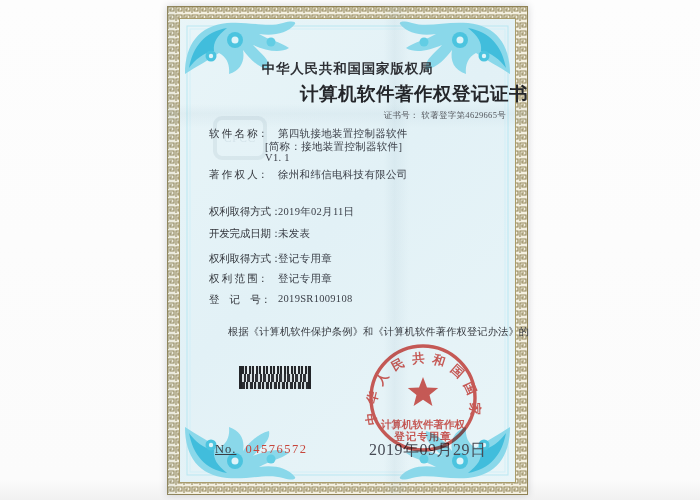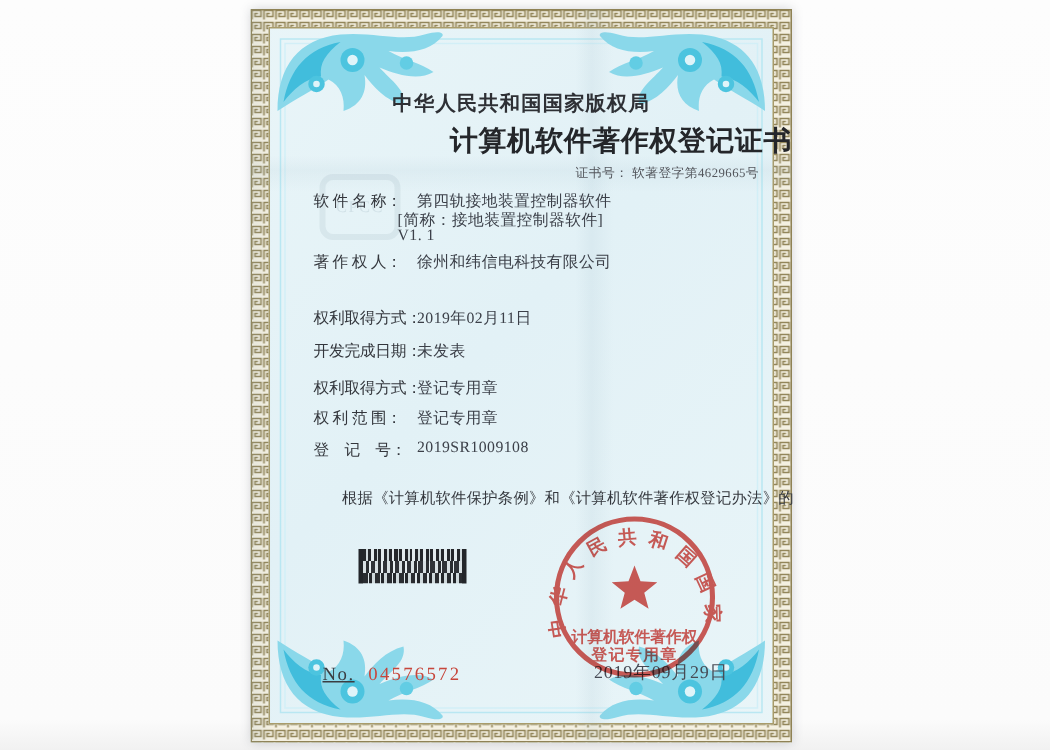--- a/index.html
+++ b/index.html
@@ -30,21 +30,21 @@
     font-size:11px;font-weight:normal;color:rgba(140,165,178,.22);letter-spacing:1px;}
   .barcode{position:absolute;left:72px;top:360px;width:66px;height:23px;
     border-left:3px solid #23262a;border-right:3px solid #23262a;overflow:hidden;}
   .barcode .r1,.barcode .r2,.barcode .r3{height:34%;}
   .barcode .r1{background:repeating-linear-gradient(90deg,#24272b 0 2px,#cfd9dc 2px 3px,#24272b 3px 5px,#e3ebee 5px 7px);}
   .barcode .r2{background:repeating-linear-gradient(90deg,#d8e0e3 0 2px,#2a2d31 2px 4px,#e6edf0 4px 5px,#303338 5px 8px);}
   .barcode .r3{background:repeating-linear-gradient(90deg,#2a2d31 0 3px,#dfe7ea 3px 4px,#24272b 4px 6px,#cfd9dc 6px 8px);}
   .serial{position:absolute;left:48px;top:436px;font-size:12.5px;white-space:nowrap;}
   .serial .no-label{color:#3a3d42;letter-spacing:1px;text-decoration:underline;}
   .serial .no-value{color:#c7463b;letter-spacing:1.5px;margin-left:6px;}
-  .seal-date{position:absolute;left:229px;top:434px;font-size:12px;color:#474b55;letter-spacing:.5px;}
+  .seal-date{position:absolute;left:202px;top:434px;font-size:16px;color:#474b55;letter-spacing:.5px;}
   .seal{position:absolute;left:196px;top:332px;width:120px;height:120px;opacity:.85;mix-blend-mode:multiply;}
 </style>
 </head>
 <body>
 
 <div class="photo">
   <div class="certificate">
 
     <svg class="frame-svg" width="361" height="489" viewBox="0 0 361 489">
       <defs>

